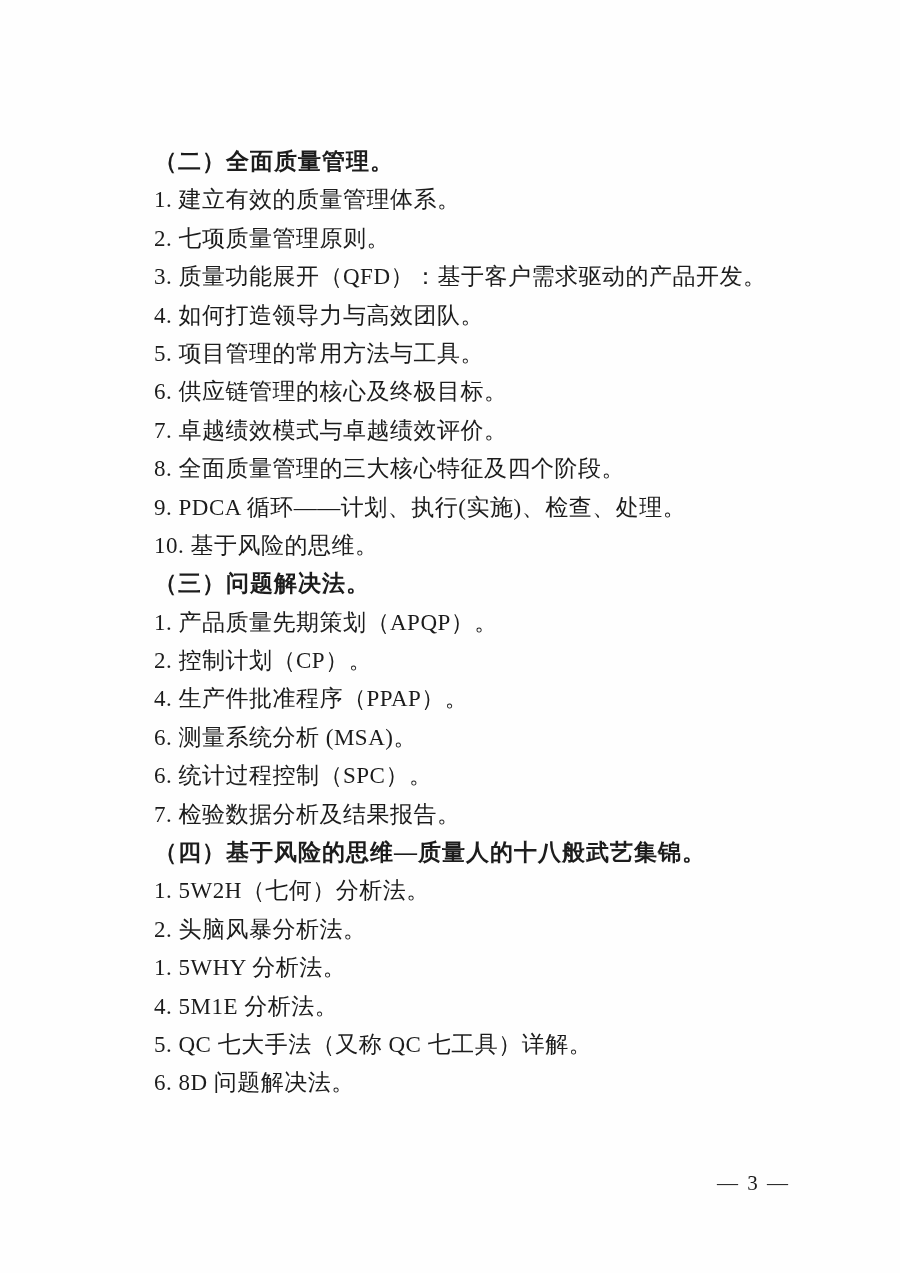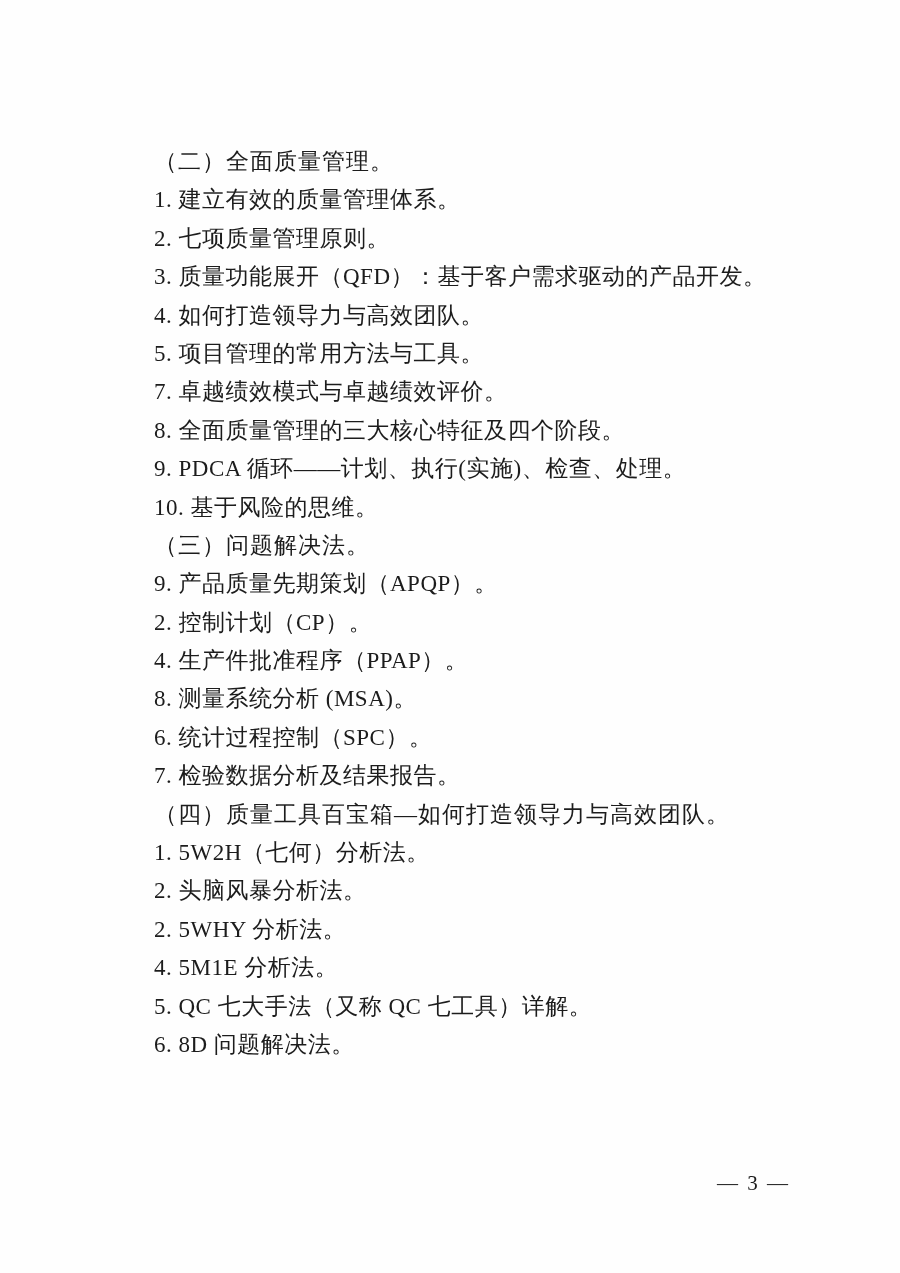--- a/index.html
+++ b/index.html
@@ -23,21 +23,21 @@
     width: 660px;
   }
   .line {
     font-size: 23px;
     line-height: 38.4px;
     height: 38.4px;
     white-space: nowrap;
     letter-spacing: 0.5px;
   }
   .heading {
-    font-weight: 400;
+    font-weight: 700;
     letter-spacing: 1px;
   }
   .page-number {
     position: absolute;
     top: 1168px;
     right: 110px;
     font-size: 21px;
     line-height: 30px;
     letter-spacing: 2px;
     color: #1c1c1c;
@@ -49,37 +49,38 @@
 
 <div class="page">
   <div class="content">
 
     <div class="line heading">（二）全面质量管理。</div>
     <div class="line">1. 建立有效的质量管理体系。</div>
     <div class="line">2. 七项质量管理原则。</div>
     <div class="line">3. 质量功能展开（QFD）：基于客户需求驱动的产品开发。</div>
     <div class="line">4. 如何打造领导力与高效团队。</div>
     <div class="line">5. 项目管理的常用方法与工具。</div>
+    <div class="line">6. 供应链管理的核心及终极目标。</div>
     <div class="line">7. 卓越绩效模式与卓越绩效评价。</div>
     <div class="line">8. 全面质量管理的三大核心特征及四个阶段。</div>
     <div class="line">9. PDCA 循环——计划、执行(实施)、检查、处理。</div>
     <div class="line">10. 基于风险的思维。</div>
 
     <div class="line heading">（三）问题解决法。</div>
-    <div class="line">9. 产品质量先期策划（APQP）。</div>
+    <div class="line">1. 产品质量先期策划（APQP）。</div>
     <div class="line">2. 控制计划（CP）。</div>
     <div class="line">4. 生产件批准程序（PPAP）。</div>
-    <div class="line">8. 测量系统分析 (MSA)。</div>
+    <div class="line">6. 测量系统分析 (MSA)。</div>
     <div class="line">6. 统计过程控制（SPC）。</div>
     <div class="line">7. 检验数据分析及结果报告。</div>
 
-    <div class="line heading">（四）质量工具百宝箱—如何打造领导力与高效团队。</div>
+    <div class="line heading">（四）基于风险的思维—质量人的十八般武艺集锦。</div>
     <div class="line">1. 5W2H（七何）分析法。</div>
     <div class="line">2. 头脑风暴分析法。</div>
-    <div class="line">2. 5WHY 分析法。</div>
+    <div class="line">1. 5WHY 分析法。</div>
     <div class="line">4. 5M1E 分析法。</div>
     <div class="line">5. QC 七大手法（又称 QC 七工具）详解。</div>
     <div class="line">6. 8D 问题解决法。</div>
 
   </div>
 
   <div class="page-number">— 3 —</div>
 </div>
 
 </body></html>

